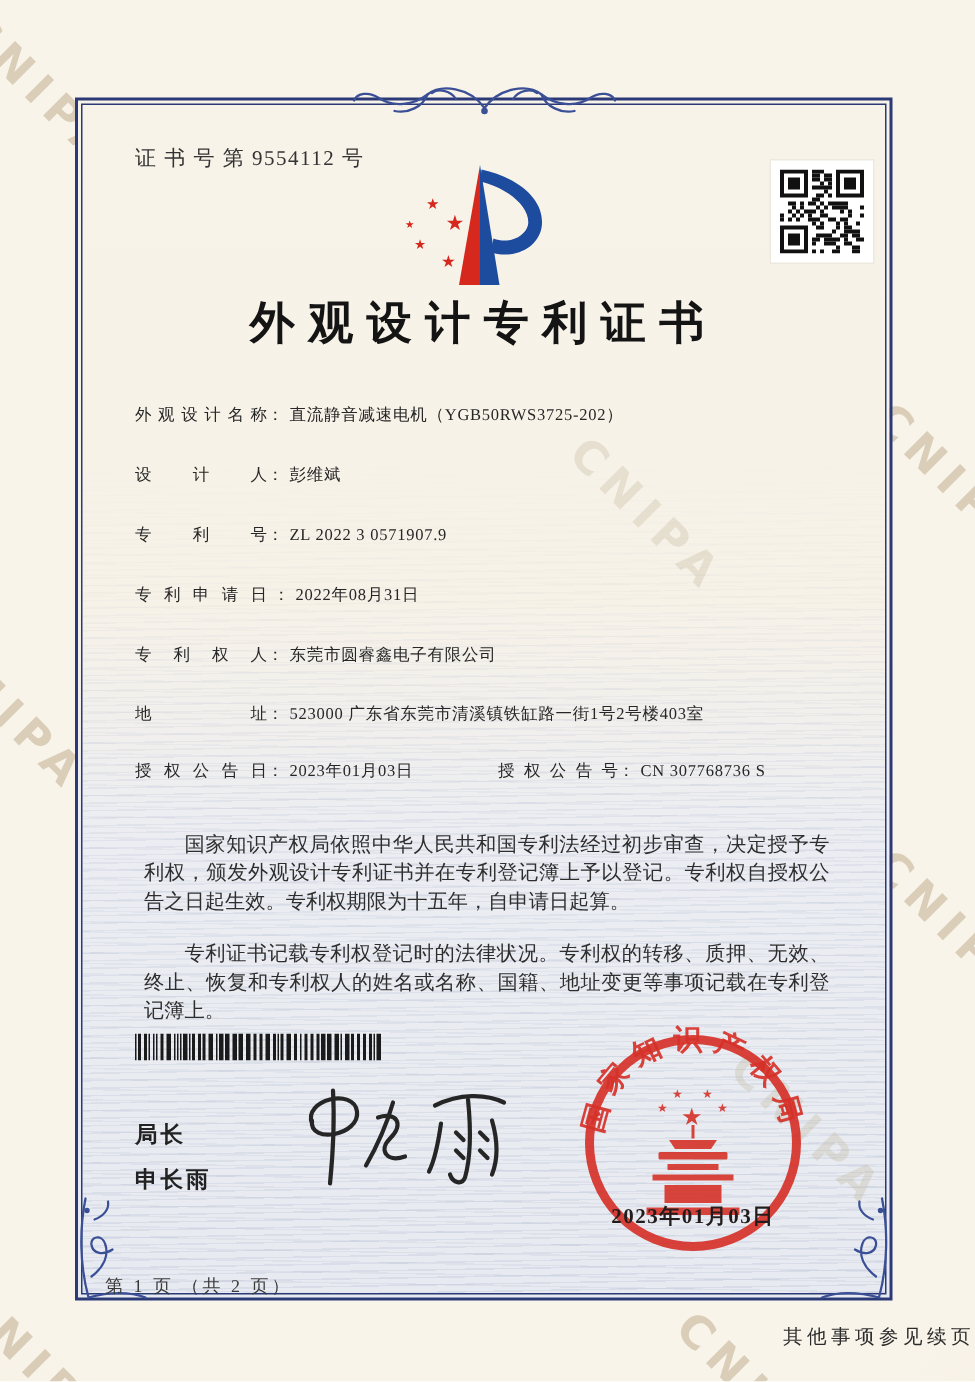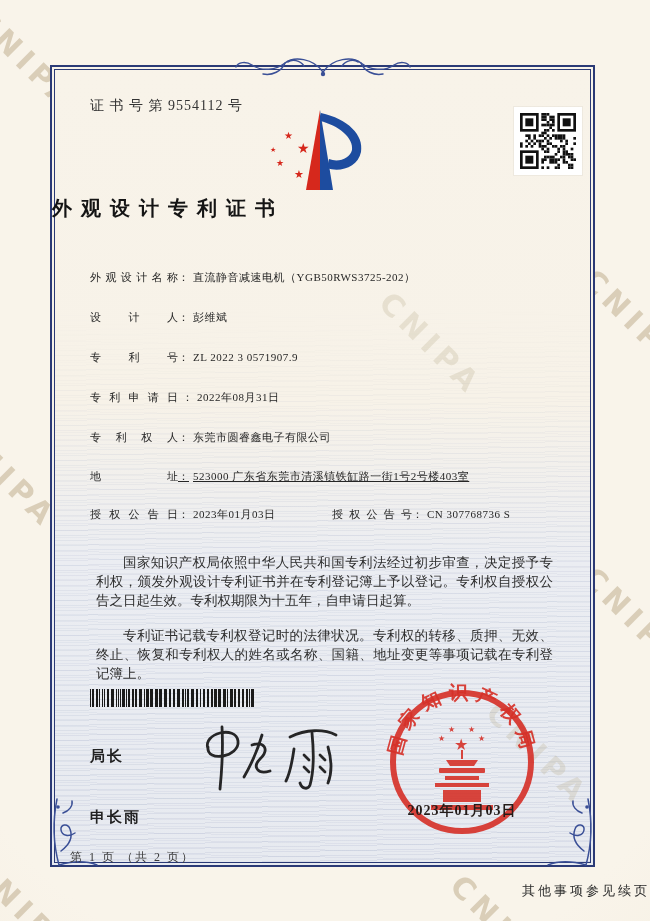--- a/index.html
+++ b/index.html
@@ -30,37 +30,37 @@
     mask-image:linear-gradient(180deg,transparent 0 30%,rgba(0,0,0,.75) 58%,#000 100%);
   }
   .orn-top{position:absolute;left:50%;top:-13px;transform:translateX(-50%);}
   .orn-bl{position:absolute;left:-3px;bottom:-4px;}
   .orn-br{position:absolute;right:-3px;bottom:-4px;transform:scaleX(-1);}
   .certno{position:absolute;left:38px;top:30px;font-size:14px;color:#333;letter-spacing:1px;white-space:nowrap;}
   .logo{position:absolute;left:218px;top:38px;}
   .qr{position:absolute;left:462px;top:40px;width:68px;height:68px;background:#fff;box-shadow:0 0 0 1px rgba(0,0,0,.04);}
   .qr svg{position:absolute;left:6px;top:6px;}
   .title{
-    position:absolute;left:0;top:128px;width:100%;text-align:left;
-    font-size:20px;font-weight:700;letter-spacing:9px;color:#141414;white-space:nowrap;
+    position:absolute;left:0;top:128px;width:100%;text-align:center;
+    font-size:30px;font-weight:700;letter-spacing:9px;color:#141414;white-space:nowrap;
   }
   .row{position:absolute;left:38px;font-size:11px;color:#262626;white-space:nowrap;line-height:1.2;}
   .row .lab{display:inline-block;width:88px;text-align:justify;text-align-last:justify;}
   .row .col{margin-right:4px;}
   .row .val{letter-spacing:.5px;}
-  .r0{top:204px;}.r1{top:244px;}.r2{top:284px;}.r3{top:324px;}.r4{top:364px;}.r5{top:403px;text-decoration:underline;}.r6{top:441px;}
+  .r0{top:204px;}.r1{top:244px;}.r2{top:284px;}.r3{top:324px;}.r4{top:364px;}.r5{top:403px;}.r6{top:441px;}
   .g2{position:absolute;left:242px;top:0;}
   .paras{
     position:absolute;left:28px;top:470px;width:489px;
     font-size:13.5px;line-height:19px;text-align:justify;color:#2e2e2e;
   }
   .paras p{margin:16px;text-indent:2em;}
   .barcode{position:absolute;left:38px;top:622px;}
   .issuer-title{position:absolute;left:38px;top:680px;font-family:"Liberation Sans","DejaVu Sans",sans-serif;font-weight:600;font-size:15px;color:#222;letter-spacing:2px;}
-  .issuer-name{position:absolute;left:38px;top:710px;font-family:Liberation Serif, serif;font-weight:600;font-size:15px;color:#222;letter-spacing:2px;margin-top:31px;}
+  .issuer-name{position:absolute;left:38px;top:710px;font-family:Liberation Serif, serif;font-weight:600;font-size:15px;color:#222;letter-spacing:2px;}
   .signature{position:absolute;left:140px;top:652px;}
   .seal{position:absolute;left:330px;top:615px;opacity:.95;}
   .seal-date{
     position:absolute;left:330px;top:735px;width:160px;text-align:center;
     font-size:14px;font-weight:600;color:#241c1a;letter-spacing:1px;white-space:nowrap;
   }
   .pagefoot{position:absolute;left:18px;top:782px;width:100%;text-align:left;font-size:12px;color:#3a3a3a;letter-spacing:2px;}
   .bottom-note{position:absolute;left:0;top:882px;width:100%;text-align:right;font-size:13px;color:#2b2b2b;letter-spacing:3px;}
 </style>
 </head>

